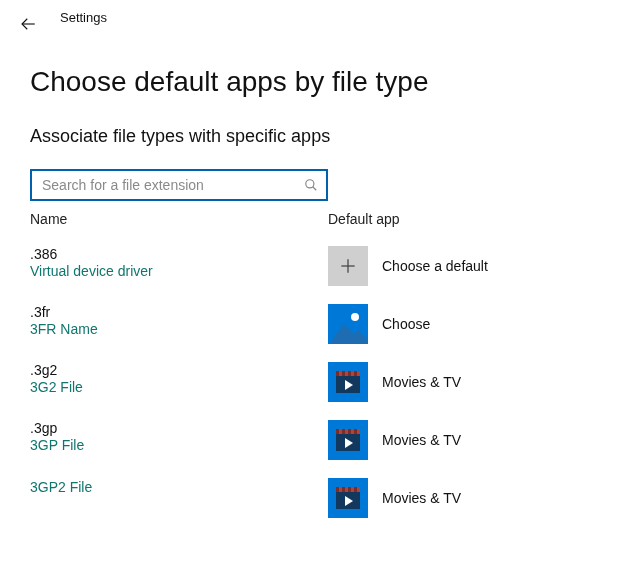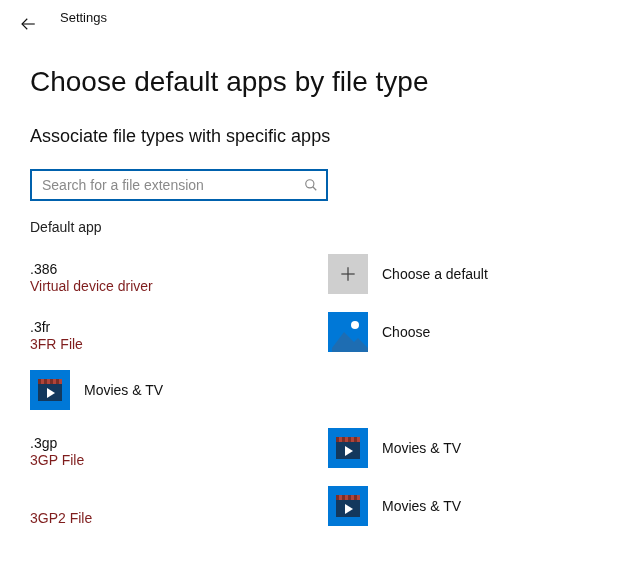--- a/index.html
+++ b/index.html
@@ -39,21 +39,21 @@
     font-weight: 400;
     color: #111;
     margin: 12px 0 22px 0;
   }
   .search-wrap {
     width: 298px;
     border: 2px solid #0061ad;
     display: flex;
     align-items: center;
     padding: 5px 8px;
-    margin-bottom: 18px;
+    margin-bottom: 10px;
   }
   .search-input {
     flex: 1;
     border: none;
     outline: none;
     font-size: 14px;
     color: #222;
     font-family: inherit;
     background: transparent;
   }
@@ -62,33 +62,33 @@
   .cols {
     display: flex;
     font-size: 14px;
     color: #222;
     margin-bottom: 10px;
   }
   .col-name { width: 298px; }
   .col-app  { flex: 1; }
   .row {
     display: flex;
-    align-items: flex-end;
+    align-items: flex-start;
     padding: 9px 0;
   }
   .file-col {
     width: 298px;
   }
   .file-ext {
     font-size: 14px;
     color: #111;
   }
   .file-desc {
     font-size: 14px;
-    color: #7f1d1d;
+    color: #0f766e;
     margin-top: 1px;
   }
   .app-col {
     flex: 1;
     display: flex;
     align-items: center;
     cursor: pointer;
   }
   .app-icon {
     width: 40px; height: 40px;
@@ -121,20 +121,21 @@
 
   <div class="search-wrap">
     <input class="search-input" type="text" placeholder="Search for a file extension" style="">
     <svg class="search-icon" width="14" height="14" viewBox="0 0 24 24" fill="none" stroke="#888" stroke-width="2">
       <circle cx="10" cy="10" r="7"></circle>
       <line x1="15" y1="15" x2="21" y2="21"></line>
     </svg>
   </div>
 
   <div class="cols">
+    <div class="col-name">Name</div>
     <div class="col-app">Default app</div>
   </div>
 
   <div id="rows">
       <div class="row">
         <div class="file-col">
           <div class="file-ext">.386</div>
           <div class="file-desc">Virtual device driver</div>
         </div>
         <div class="app-col">
@@ -143,34 +144,38 @@
               <line x1="12" y1="4" x2="12" y2="20"></line>
               <line x1="4" y1="12" x2="20" y2="12"></line>
             </svg>
           </div>
           <div class="app-name">Choose a default</div>
         </div>
       </div>
       <div class="row">
         <div class="file-col">
           <div class="file-ext">.3fr</div>
-          <div class="file-desc">3FR File</div>
+          <div class="file-desc">3FR Name</div>
         </div>
         <div class="app-col">
           <div class="app-icon blue">
             <svg width="40" height="40" viewBox="0 0 40 40">
               <rect width="40" height="40" fill="#0078d7"></rect>
               <circle cx="27" cy="13" r="4" fill="#fff"></circle>
               <polygon points="4,36 16,20 26,30 30,26 40,36 40,40 4,40" fill="#1e6db2"></polygon>
             </svg>
           </div>
           <div class="app-name">Choose</div>
         </div>
       </div>
       <div class="row">
+        <div class="file-col">
+          <div class="file-ext">.3g2</div>
+          <div class="file-desc">3G2 File</div>
+        </div>
         <div class="app-col">
           <div class="app-icon blue">
             <svg width="40" height="40" viewBox="0 0 40 40">
               <rect width="40" height="40" fill="#0078d7"></rect>
               <rect x="8" y="9" width="24" height="5" fill="#b0443a"></rect>
               <rect x="8" y="9" width="3" height="5" fill="#7a2e27"></rect>
               <rect x="14" y="9" width="3" height="5" fill="#7a2e27"></rect>
               <rect x="20" y="9" width="3" height="5" fill="#7a2e27"></rect>
               <rect x="26" y="9" width="3" height="5" fill="#7a2e27"></rect>
               <rect x="8" y="14" width="24" height="17" fill="#13385d"></rect>

